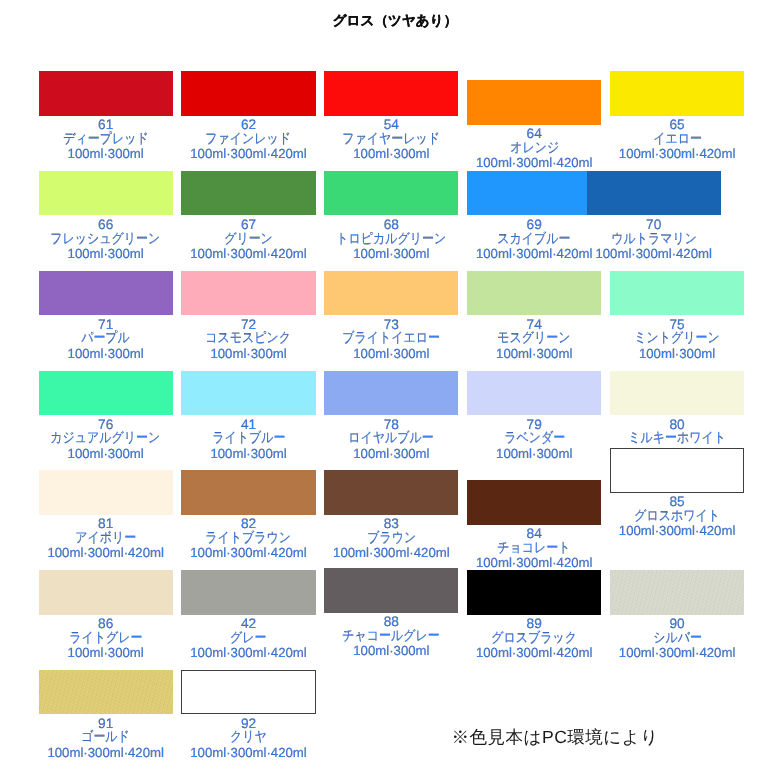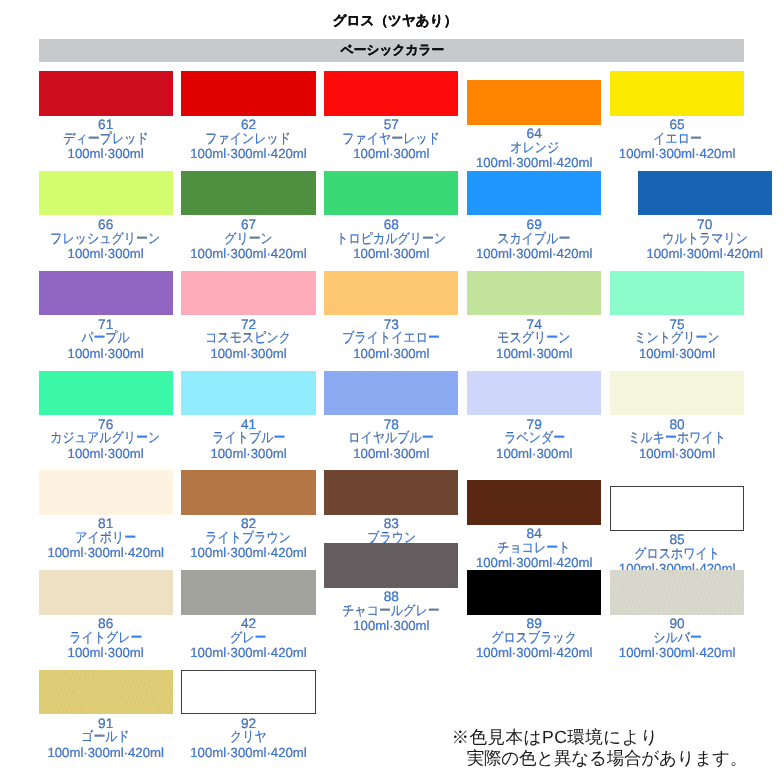--- a/index.html
+++ b/index.html
@@ -93,23 +93,20 @@
   }
   .note .l2{padding-left:15.2px;letter-spacing:-0.3px;}
 </style>
 </head>
 <body>
 
 <div class="page">
 
   <div class="chart-title">グロス（ツヤあり）</div>
 
-  <div class="section-bar" style="background: rgb(200, 201, 202);">
-    <div class="section-bar-label">ベーシックカラー</div>
-  </div>
 
   <div class="grid" id="grid">
       <div class="cell" style="left: 0px; top: 0px;">
         <div class="swatch" style="background: rgb(205, 12, 30);"></div>
         <div class="labels">
           <div class="lbl-no">61</div>
           <div class="lbl-name"><span>ディープレッド</span></div>
           <div class="lbl-size">100ml·300ml</div>
         </div>
       </div>
@@ -117,21 +114,21 @@
         <div class="swatch" style="background: rgb(224, 0, 0);"></div>
         <div class="labels">
           <div class="lbl-no">62</div>
           <div class="lbl-name"><span>ファインレッド</span></div>
           <div class="lbl-size">100ml·300ml·420ml</div>
         </div>
       </div>
       <div class="cell" style="left: 285.7px; top: 0px;">
         <div class="swatch" style="background: rgb(253, 10, 10);"></div>
         <div class="labels">
-          <div class="lbl-no">57</div>
+          <div class="lbl-no">54</div>
           <div class="lbl-name"><span>ファイヤーレッド</span></div>
           <div class="lbl-size">100ml·300ml</div>
         </div>
       </div>
       <div class="cell" style="left: 428.55px; top: 0px; margin-top: 9px;">
         <div class="swatch" style="background: rgb(255, 132, 0);"></div>
         <div class="labels">
           <div class="lbl-no">64</div>
           <div class="lbl-name"><span>オレンジ</span></div>
           <div class="lbl-size">100ml·300ml·420ml</div>
@@ -170,21 +167,21 @@
         </div>
       </div>
       <div class="cell" style="left: 428.55px; top: 99.78px;">
         <div class="swatch" style="background: rgb(32, 151, 253);"></div>
         <div class="labels">
           <div class="lbl-no">69</div>
           <div class="lbl-name"><span>スカイブルー</span></div>
           <div class="lbl-size">100ml·300ml·420ml</div>
         </div>
       </div>
-      <div class="cell" style="left: 599px; top: 99.78px;">
+      <div class="cell" style="left: 548px; top: 99.78px;">
         <div class="swatch" style="background: rgb(24, 100, 178);"></div>
         <div class="labels">
           <div class="lbl-no">70</div>
           <div class="lbl-name"><span>ウルトラマリン</span></div>
           <div class="lbl-size">100ml·300ml·420ml</div>
         </div>
       </div>
       <div class="cell" style="left: 0px; top: 199.56px;">
         <div class="swatch" style="background: rgb(144, 101, 194);"></div>
         <div class="labels">
@@ -290,21 +287,21 @@
         </div>
       </div>
       <div class="cell" style="left: 428.55px; top: 409px;">
         <div class="swatch" style="background: rgb(90, 39, 18);"></div>
         <div class="labels">
           <div class="lbl-no">84</div>
           <div class="lbl-name"><span>チョコレート</span></div>
           <div class="lbl-size">100ml·300ml·420ml</div>
         </div>
       </div>
-      <div class="cell" style="left: 571.4px; top: 415px;">
+      <div class="cell" style="left: 571.4px; top: 377px;">
         <div class="swatch bordered"></div>
         <div class="labels">
           <div class="lbl-no">85</div>
           <div class="lbl-name"><span>グロスホワイト</span></div>
           <div class="lbl-size">100ml·300ml·420ml</div>
         </div>
       </div>
       <div class="cell" style="left: 0px; top: 498.9px;">
         <div class="swatch" style="background: rgb(238, 224, 194);"></div>
         <div class="labels">
@@ -314,21 +311,21 @@
         </div>
       </div>
       <div class="cell" style="left: 142.85px; top: 498.9px;">
         <div class="swatch" style="background: rgb(162, 163, 157);"></div>
         <div class="labels">
           <div class="lbl-no">42</div>
           <div class="lbl-name"><span>グレー</span></div>
           <div class="lbl-size">100ml·300ml·420ml</div>
         </div>
       </div>
-      <div class="cell" style="left: 285.7px; top: 472px;">
+      <div class="cell" style="left: 285.7px; top: 497px;">
         <div class="swatch" style="background: rgb(99, 93, 96);"></div>
         <div class="labels">
           <div class="lbl-no">88</div>
           <div class="lbl-name"><span>チャコールグレー</span></div>
           <div class="lbl-size">100ml·300ml</div>
         </div>
       </div>
       <div class="cell" style="left: 428.55px; top: 498.9px;">
         <div class="swatch" style="background: rgb(0, 0, 0);"></div>
         <div class="labels">
@@ -358,16 +355,15 @@
         <div class="labels">
           <div class="lbl-no">92</div>
           <div class="lbl-name"><span>クリヤ</span></div>
           <div class="lbl-size">100ml·300ml·420ml</div>
         </div>
       </div>
     </div>
 
   <div class="note">
       <div class="l1">※色見本はPC環境により</div>
-      <div class="l2">実際の色と異なる場合があります。</div>
     </div>
 
 </div>
 
 </body></html>

